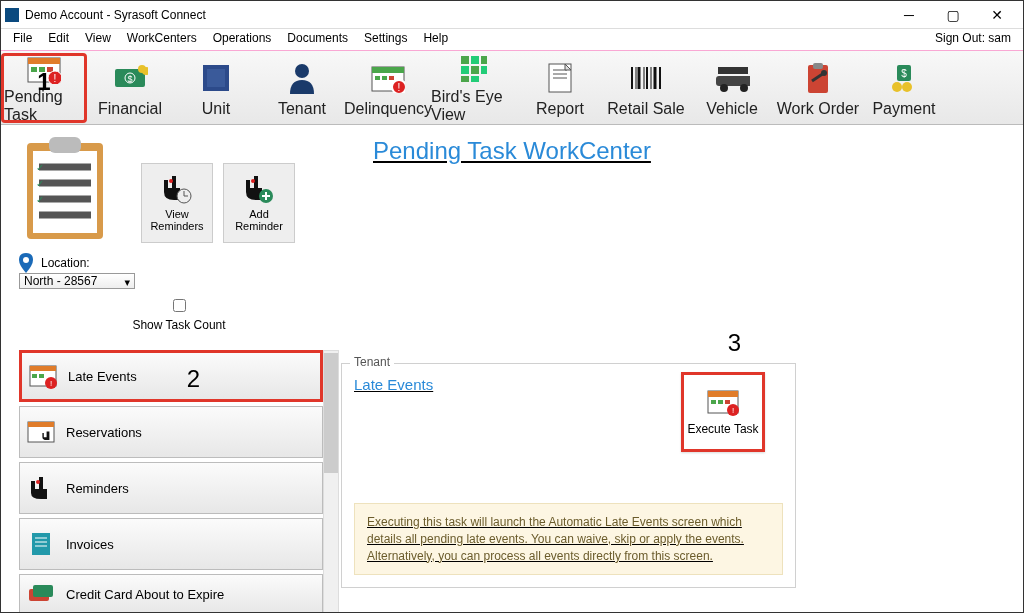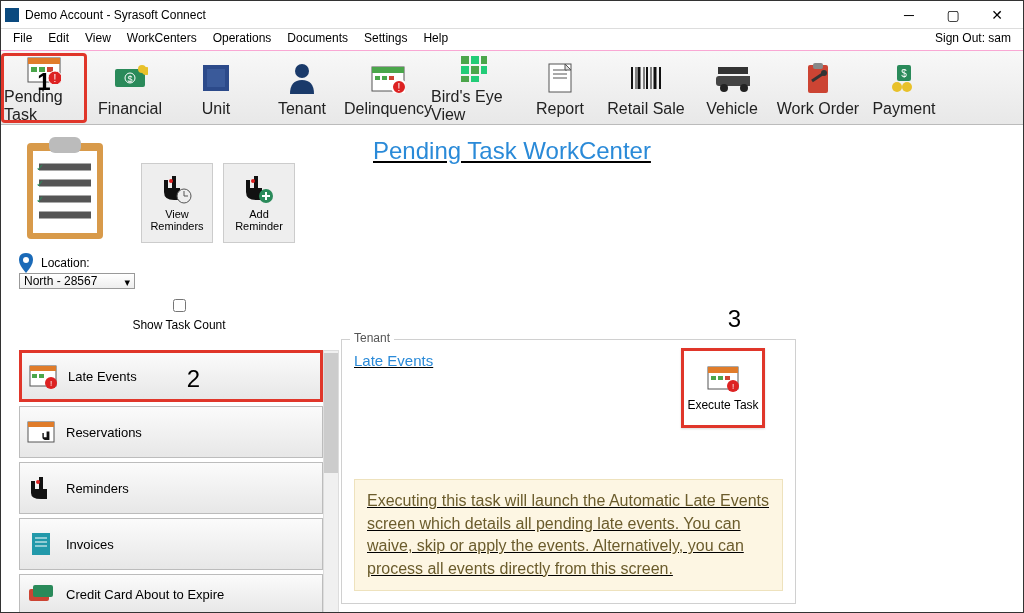--- a/index.html
+++ b/index.html
@@ -60,21 +60,21 @@
 
   .callout-num { position: absolute; font-size: 24px; font-weight: 500; color: #000; }
 
   
   .tasks-panel { border: 1px solid #d0d0d0; margin-top: 4px; width: 455px; position: relative; }
   .tasks-panel .tp-header { position: absolute; top: -9px; left: 8px; background: #fff; padding: 0 4px; font-size: 12px; color: #555; }
   .tasks-panel-inner { padding: 12px; }
   .tp-title { color: #2a8ad8; font-size: 15px; }
   .exec-btn { border: 3px solid #e0362a; width: 84px; height: 80px; position: absolute; right: 30px; top: 8px; display:flex; flex-direction:column; align-items:center; justify-content:center; cursor:default; font-size: 12px; text-align:center; box-shadow: 0 1px 2px rgba(0,0,0,0.15);}
   .exec-btn .eb-icon { width: 32px; height: 30px; margin-bottom: 4px;}
-  .desc-box { background: #fdf6e3; border: 1px solid #eee2bd; color: #6b5c2c; padding: 10px 12px; font-size: 16px; margin-top: 110px; line-height: 1.4; }
+  .desc-box { background: #fdf6e3; border: 1px solid #eee2bd; color: #6b5c2c; padding: 10px 12px; font-size: 12px; margin-top: 110px; line-height: 1.4; }
 
   .ribbon .before-num { position: relative; }
   .ribbon .before-num .num { position: absolute; font-size: 24px; font-weight: 600; left: 50%; top: 12px; transform: translateX(-50%); }
 
   svg { display: block; }
 </style>
 </head>
 <body>
 
 <div class="titlebar">

